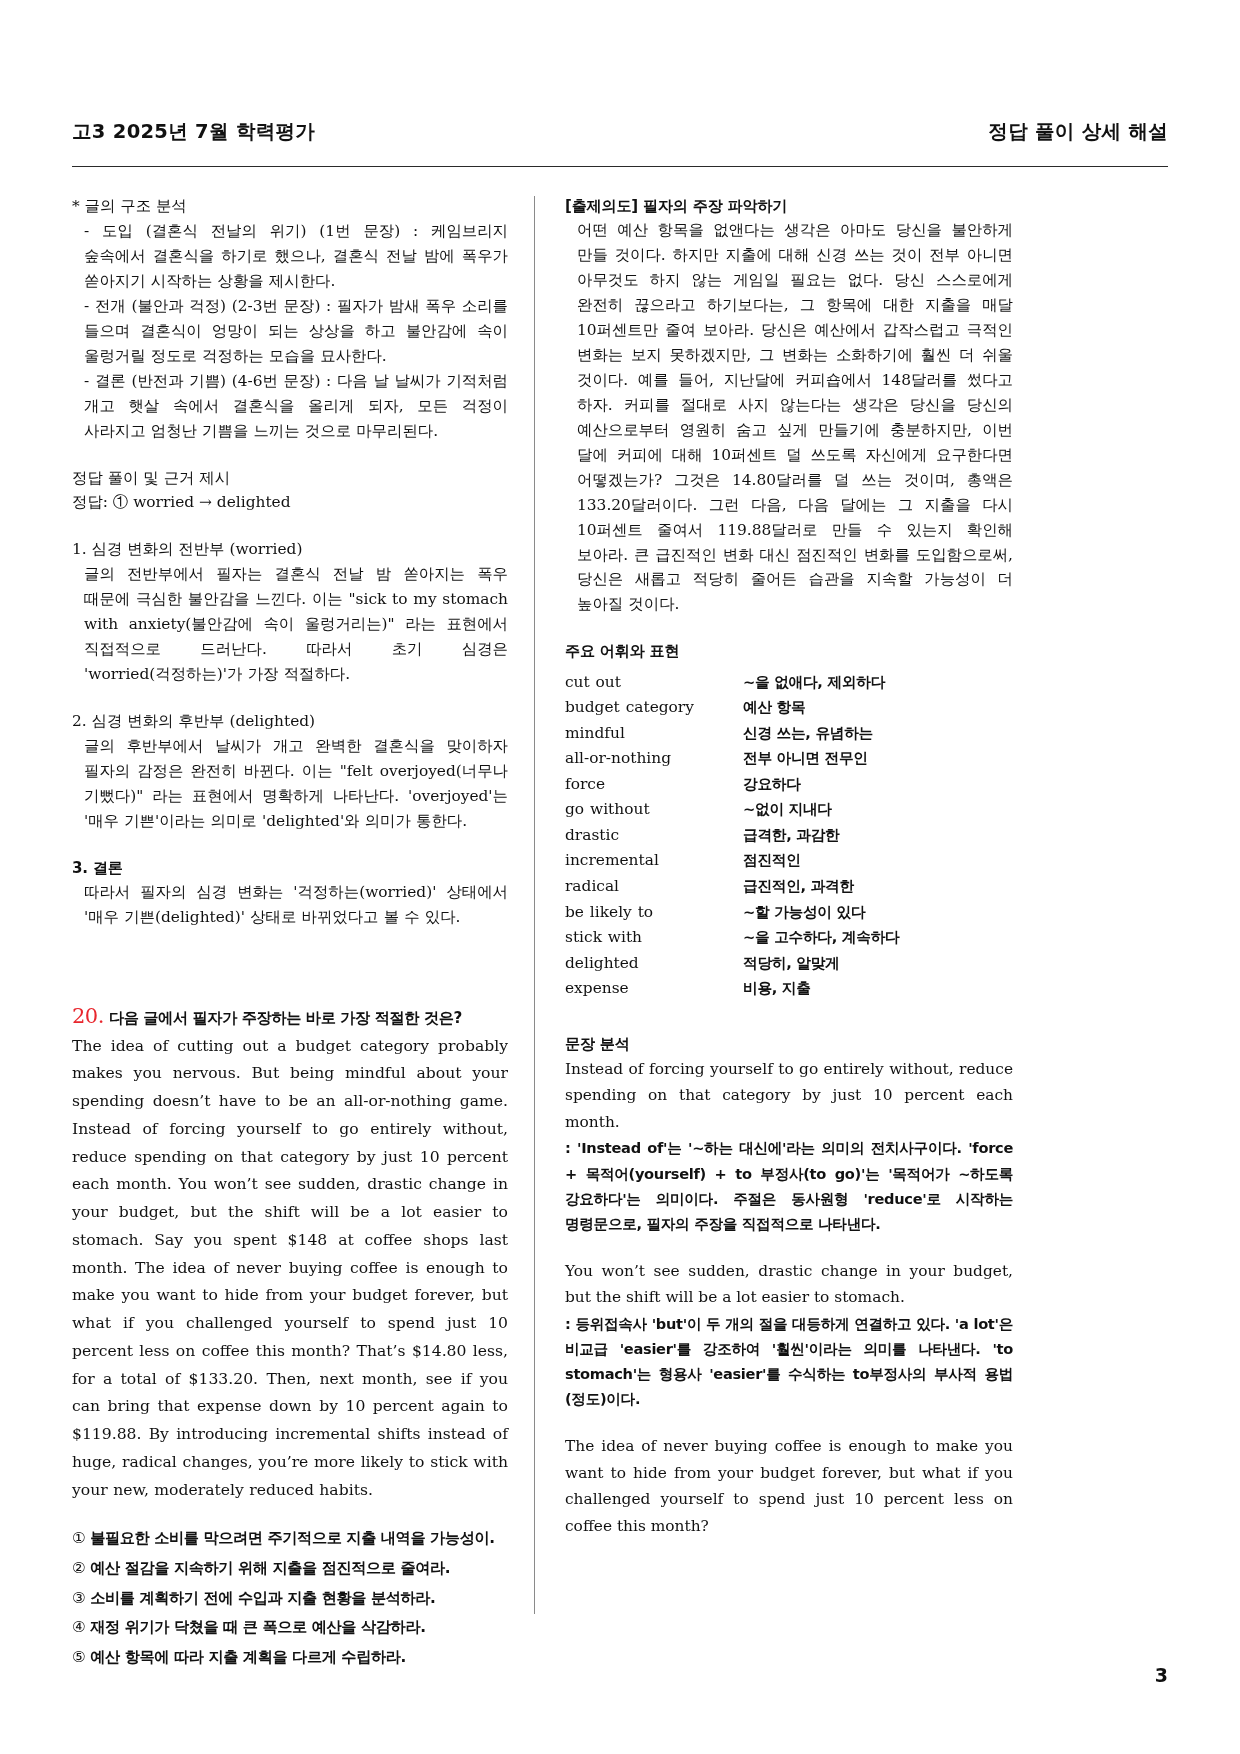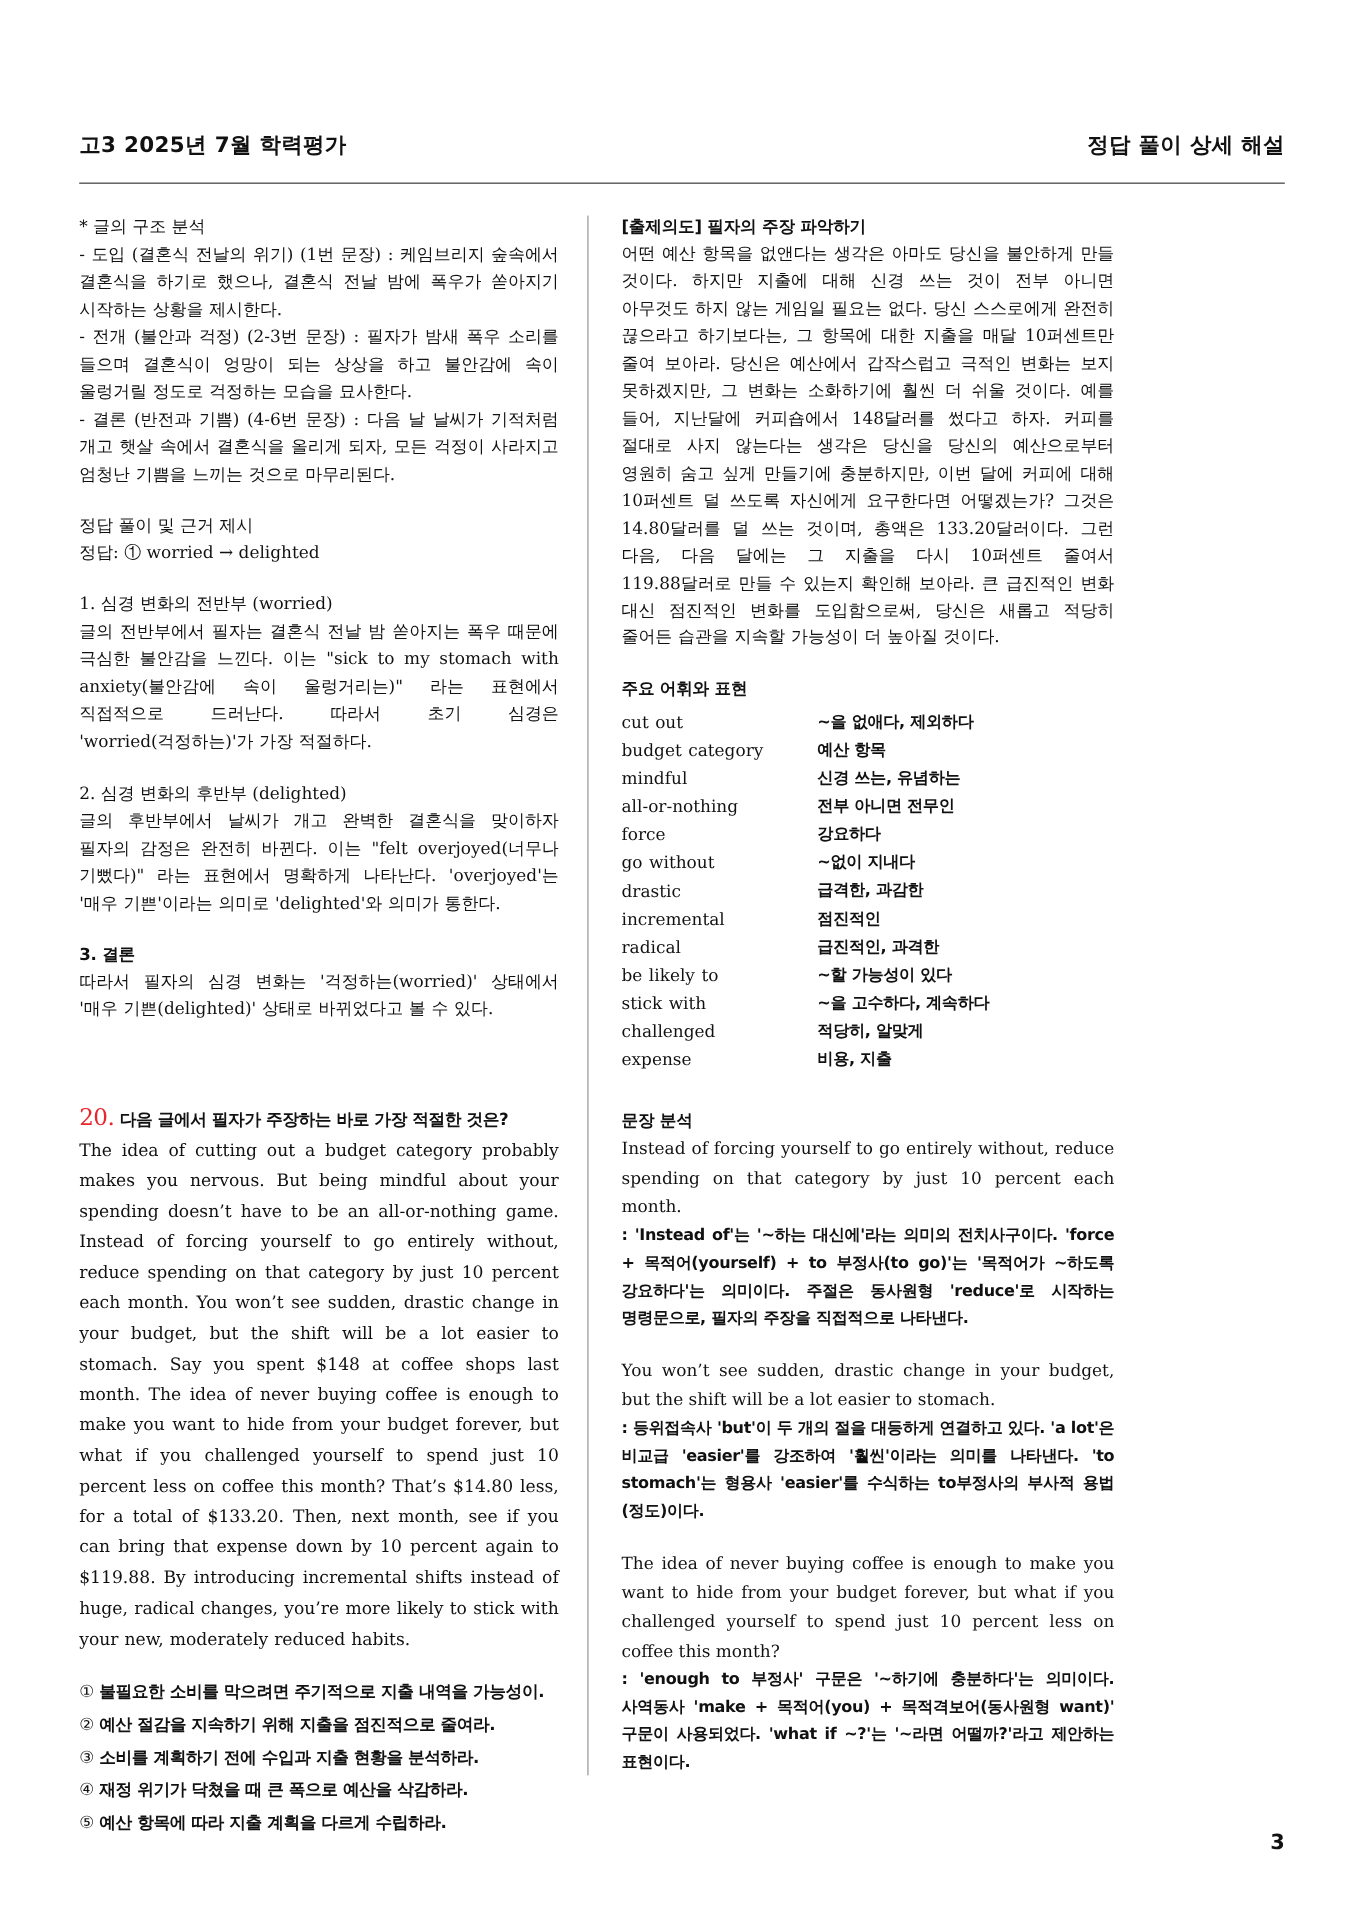--- a/index.html
+++ b/index.html
@@ -59,21 +59,21 @@
   }
   .col-right { padding-left: 30px; width: 478px; }
   .body-txt {
     font-size: 15.4px;
     line-height: 1.62;
     text-align: justify;
     text-justify: inter-word;
     word-spacing: 0.3px;
     hyphens: none;
   }
-  .body-txt.ko { word-break: keep-all; }
+  .body-txt.ko { word-break: keep-all; margin-left: 12px; }
   .gap-m  { height: 22px; }
   .gap-l  { height: 30px; }
   .gap-xxl{ height: 70px; }
 
   .hd-bold {
     font-family: "DejaVu Sans", "Liberation Sans", sans-serif;
     font-weight: bold;
     font-size: 15.1px;
     line-height: 1.6;
     letter-spacing: -0.2px;
@@ -291,21 +291,21 @@
         </div>
         <div class="vocab-row">
           <div class="vocab-en">be likely to</div>
           <div class="vocab-ko">~할 가능성이 있다</div>
         </div>
         <div class="vocab-row">
           <div class="vocab-en">stick with</div>
           <div class="vocab-ko">~을 고수하다, 계속하다</div>
         </div>
         <div class="vocab-row">
-          <div class="vocab-en">challenged</div>
+          <div class="vocab-en">delighted</div>
           <div class="vocab-ko">적당히, 알맞게</div>
         </div>
         <div class="vocab-row">
           <div class="vocab-en">expense</div>
           <div class="vocab-ko">비용, 지출</div>
         </div>
       </div>
 
       <div class="gap-l"></div>
 
@@ -315,20 +315,19 @@
       <div class="sent-ko ko-strong">: 'Instead of'는 '~하는 대신에'라는 의미의 전치사구이다. 'force + 목적어(yourself) + to 부정사(to go)'는 '목적어가 ~하도록 강요하다'는 의미이다. 주절은 동사원형 'reduce'로 시작하는 명령문으로, 필자의 주장을 직접적으로 나타낸다.</div>
 
       <div class="gap-m"></div>
 
       <div class="sent-en">You won’t see sudden, drastic change in your budget, but the shift will be a lot easier to stomach.</div>
       <div class="sent-ko ko-strong">: 등위접속사 'but'이 두 개의 절을 대등하게 연결하고 있다. 'a lot'은 비교급 'easier'를 강조하여 '훨씬'이라는 의미를 나타낸다. 'to stomach'는 형용사 'easier'를 수식하는 to부정사의 부사적 용법(정도)이다.</div>
 
       <div class="gap-m"></div>
 
       <div class="sent-en">The idea of never buying coffee is enough to make you want to hide from your budget forever, but what if you challenged yourself to spend just 10 percent less on coffee this month?</div>
-      <div class="sent-ko ko-strong">: 'enough to 부정사' 구문은 '~하기에 충분하다'는 의미이다. 사역동사 'make + 목적어(you) + 목적격보어(동사원형 want)' 구문이 사용되었다. 'what if ~?'는 '~라면 어떨까?'라고 제안하는 표현이다.</div>
 
     </div>
   </div>
 
   <div class="page-no">3</div>
 
 </div>
 
 </body></html>

